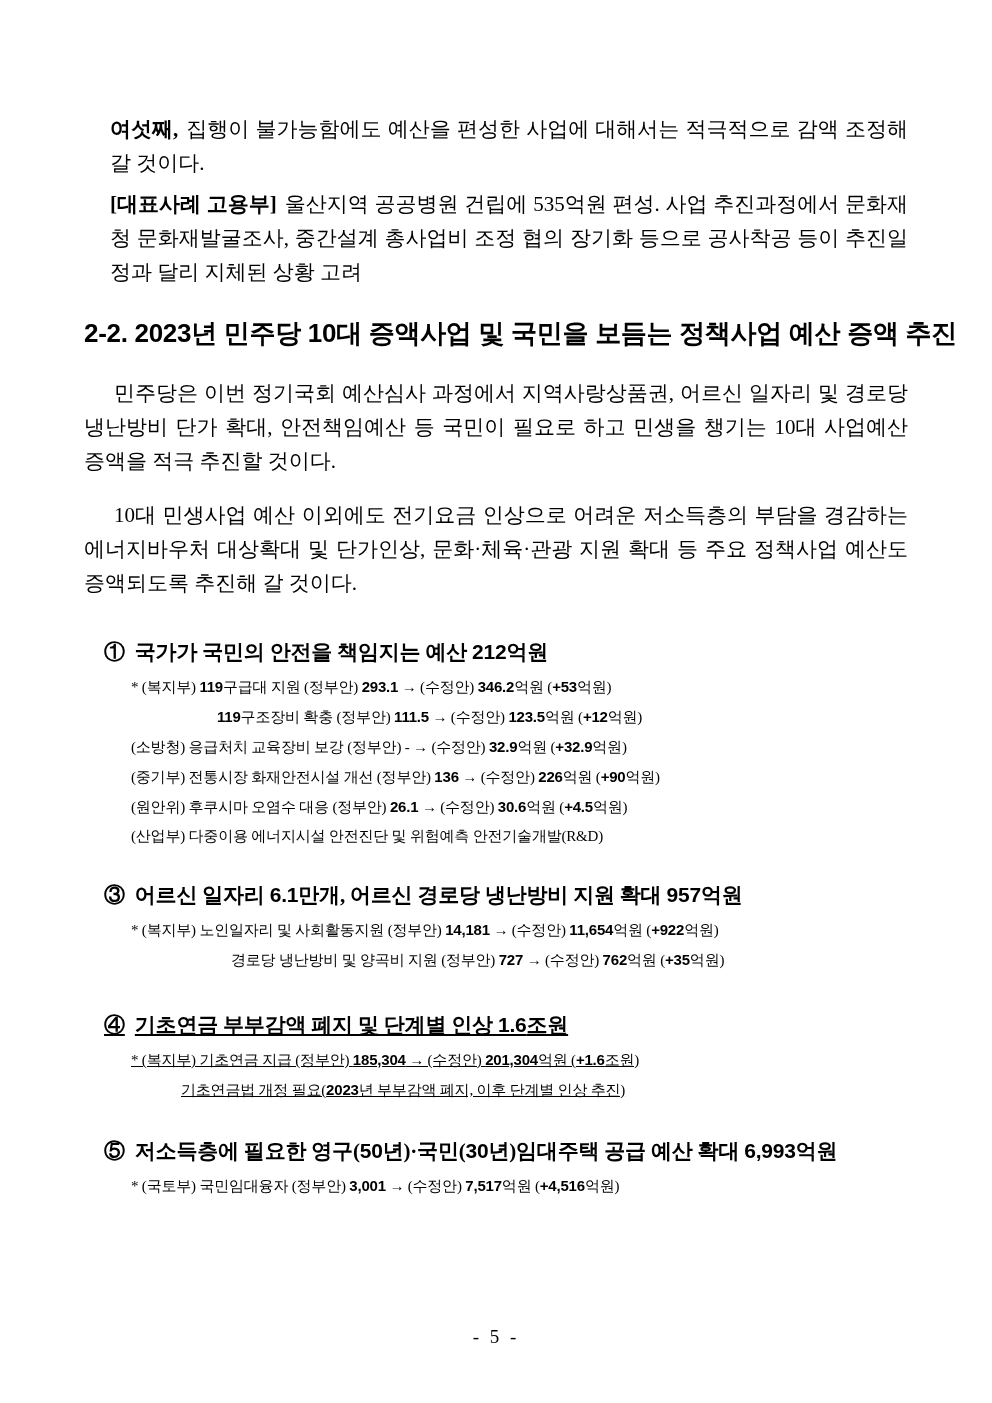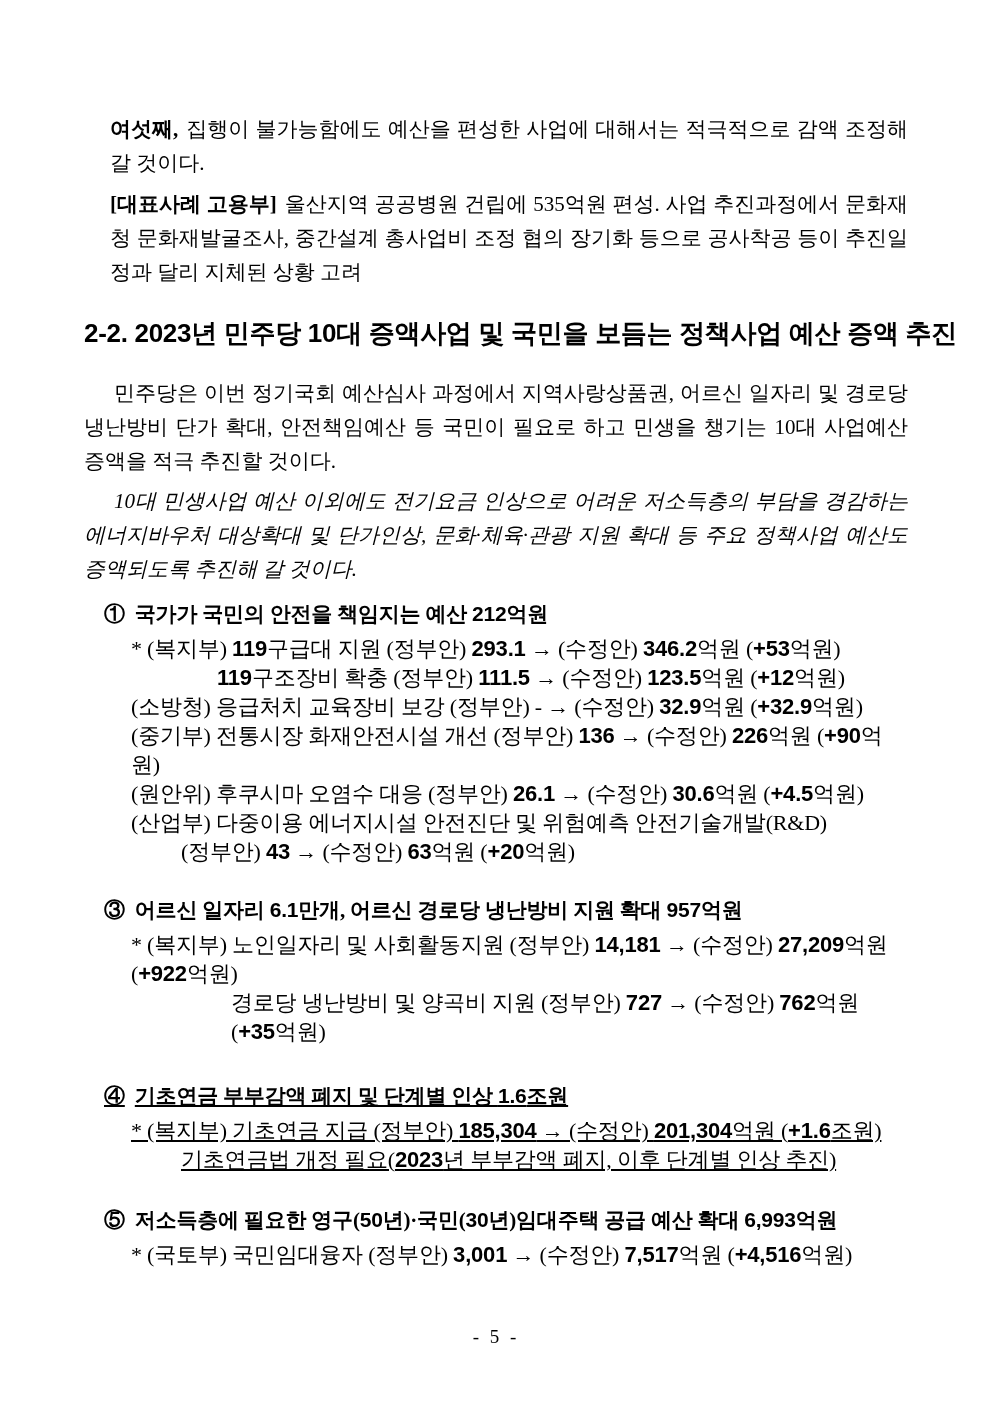--- a/index.html
+++ b/index.html
@@ -22,34 +22,34 @@
   .p1{margin-bottom:7px;}
   .lead{margin-right:8px;font-weight:bold;}
   .section-title{
     font-family:"Liberation Sans","DejaVu Sans",sans-serif;
     font-size:26px;font-weight:bold;line-height:30px;
     letter-spacing:-0.3px;
     margin:29px 0 0 0;
     white-space:nowrap;
   }
   .p3{margin-top:28px;}
-  .p4{margin-top:6px;font-style:italic;}
+  .p4{margin-top:20px;}
   .items{margin:0;}
   .item{margin-top:30px;padding-left:20px;}
-  .item.i1{margin-top:14px;}
+  .item.i1{margin-top:38px;}
   .item.i3{}
   .item.i4{margin-top:36px;text-decoration:underline;}
   .item.i5{margin-top:32px;}
   .item-heading{
     font-size:21px;font-weight:bold;line-height:28px;margin:0 0 6px 0;
     letter-spacing:-0.2px;
   }
   .item-num{margin-right:10px;}
   .sub{
-    font-size:22px;line-height:29px;color:#000;
+    font-size:15px;line-height:29px;color:#000;
     letter-spacing:-0.2px;
   }
   .ind-0{padding-left:27px;}
   .ind-1{padding-left:113px;}
   .ind-2{padding-left:77px;}
   .ind-3{padding-left:127px;}
   [data-numbold] b{font-family:"Liberation Sans","DejaVu Sans",sans-serif;font-weight:bold;}
   .footer{
     position:absolute;left:0;width:100%;top:1326px;
     text-align:center;font-size:19px;letter-spacing:3px;
@@ -76,29 +76,28 @@
       <div class="item i1">
         <div class="item-heading">
           <span class="item-num">①</span><span class="item-title" data-numbold="true">국가가 국민의 안전을 책임지는 예산 <b>212</b>억원</span>
         </div>
         <div class="sub ind-0" data-numbold="true">* (복지부) <b>119</b>구급대 지원 (정부안) <b>293.1</b> → (수정안) <b>346.2</b>억원 (<b>+53</b>억원)</div>
         <div class="sub ind-1" data-numbold="true"><b>119</b>구조장비 확충 (정부안) <b>111.5</b> → (수정안) <b>123.5</b>억원 (<b>+12</b>억원)</div>
         <div class="sub ind-0" data-numbold="true">(소방청) 응급처치 교육장비 보강 (정부안) - → (수정안) <b>32.9</b>억원 (<b>+32.9</b>억원)</div>
         <div class="sub ind-0" data-numbold="true">(중기부) 전통시장 화재안전시설 개선 (정부안) <b>136</b> → (수정안) <b>226</b>억원 (<b>+90</b>억원)</div>
         <div class="sub ind-0" data-numbold="true">(원안위) 후쿠시마 오염수 대응 (정부안) <b>26.1</b> → (수정안) <b>30.6</b>억원 (<b>+4.5</b>억원)</div>
         <div class="sub ind-0" data-numbold="true">(산업부) 다중이용 에너지시설 안전진단 및 위험예측 안전기술개발(R&amp;D)</div>
-        <div class="sub ind-2" data-numbold="true">(정부안) <b>43</b> → (수정안) <b>63</b>억원 (<b>+20</b>억원)</div>
       </div>
 
 
       <div class="item i3">
         <div class="item-heading">
           <span class="item-num">③</span><span class="item-title" data-numbold="true">어르신 일자리 <b>6.1</b>만개, 어르신 경로당 냉난방비 지원 확대 <b>957</b>억원</span>
         </div>
-        <div class="sub ind-0" data-numbold="true">* (복지부) 노인일자리 및 사회활동지원 (정부안) <b>14,181</b> → (수정안) <b>27,209</b>억원 (<b>+922</b>억원)</div>
+        <div class="sub ind-0" data-numbold="true">* (복지부) 노인일자리 및 사회활동지원 (정부안) <b>14,181</b> → (수정안) <b>11,654</b>억원 (<b>+922</b>억원)</div>
         <div class="sub ind-3" data-numbold="true">경로당 냉난방비 및 양곡비 지원 (정부안) <b>727</b> → (수정안) <b>762</b>억원 (<b>+35</b>억원)</div>
       </div>
 
       <div class="item i4">
         <div class="item-heading">
           <span class="item-num">④</span><span class="item-title" data-numbold="true">기초연금 부부감액 폐지 및 단계별 인상 <b>1.6</b>조원</span>
         </div>
         <div class="sub ind-0" data-numbold="true">* (복지부) 기초연금 지급 (정부안) <b>185,304</b> → (수정안) <b>201,304</b>억원 (<b>+1.6</b>조원)</div>
         <div class="sub ind-2" data-numbold="true">기초연금법 개정 필요(<b>2023</b>년 부부감액 폐지, 이후 단계별 인상 추진)</div>
       </div>

